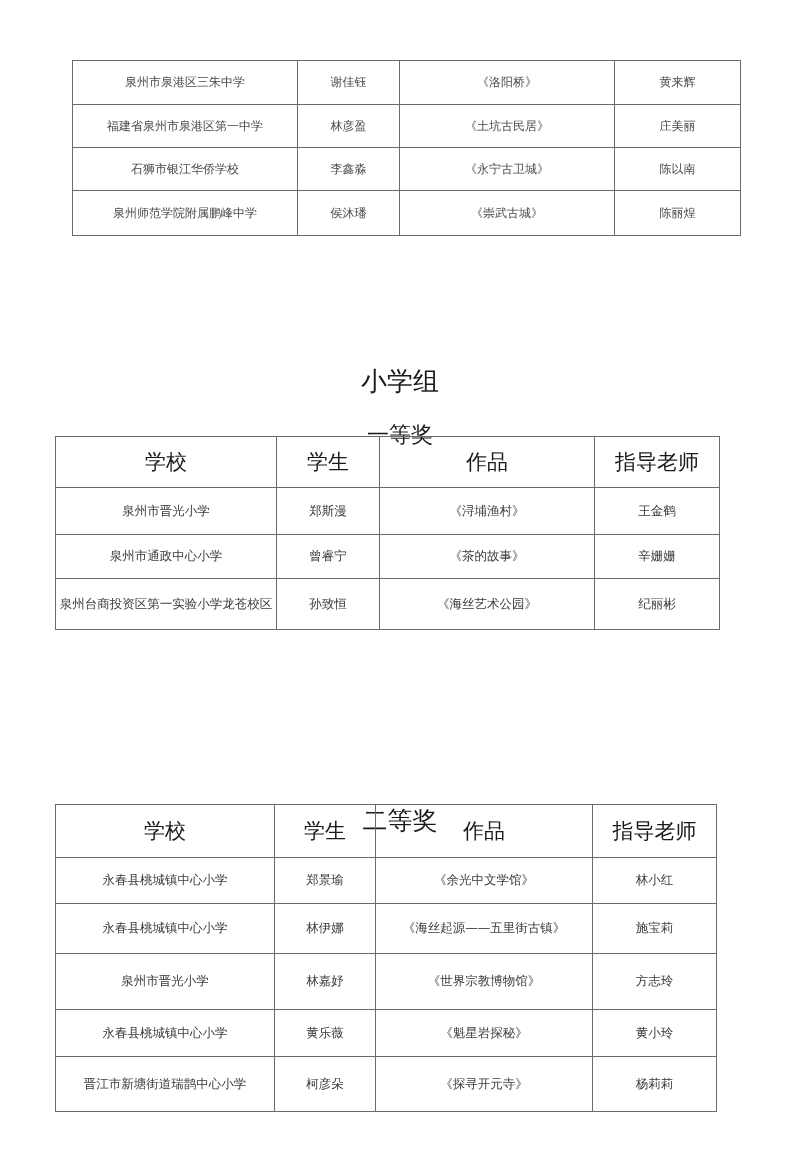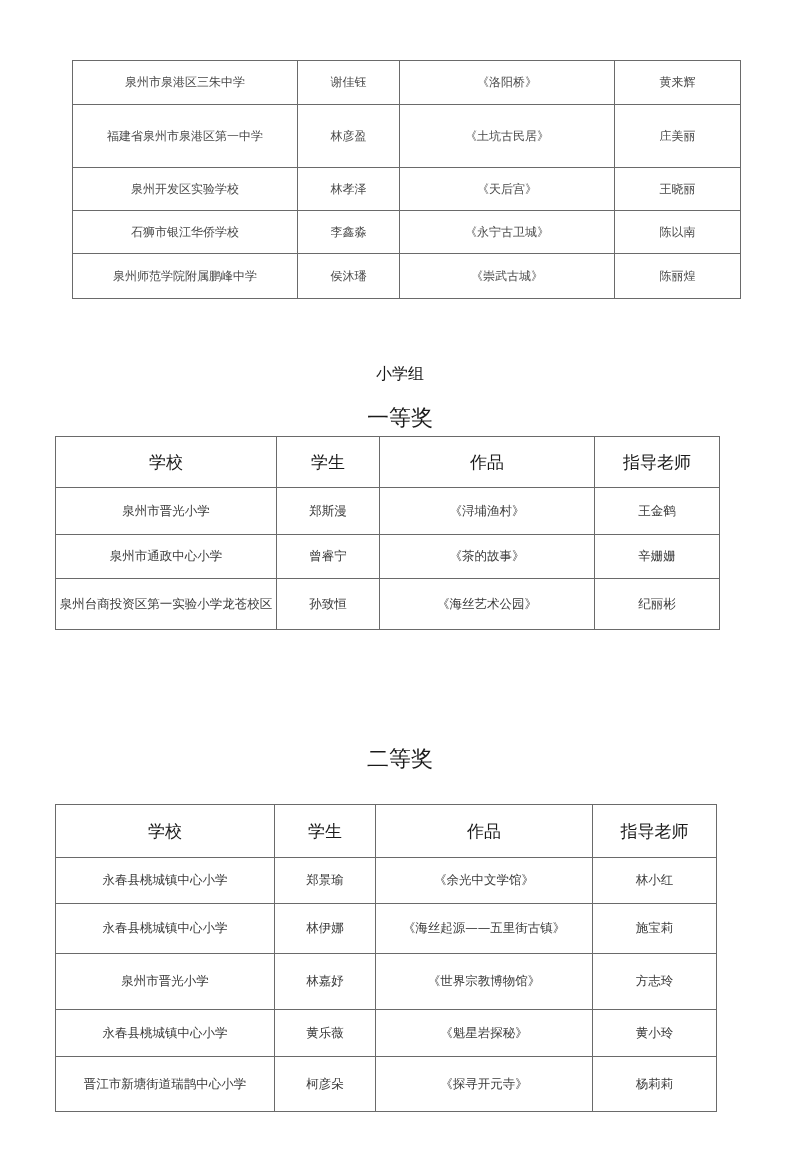--- a/index.html
+++ b/index.html
@@ -8,58 +8,52 @@
     font-family: "DejaVu Serif", "Liberation Serif", serif; color: #2a2a2a;
   }
   .tbl {
     position: absolute; border-collapse: collapse; table-layout: fixed;
   }
   .tbl td, .tbl th {
     border: 1px solid #6a6a6a; text-align: center; vertical-align: middle;
     padding: 0 2px; line-height: 1.35; font-weight: normal;
   }
   .tbl td { font-size: 12.5px; color: #3a3a3a; }
-  .tbl th { font-size: 17px; color: #1a1a1a; }
+  .tbl th { font-size: 21px; color: #1a1a1a; }
   .tbl-top td { font-size: 12px; color: #4a4a4a; }
   .heading {
     position: absolute; left: 0; width: 800px; text-align: center;
     color: #1a1a1a; font-weight: normal;
   }
-  .h-group { top: 364px; font-size: 16px; }
-  .h-award1 { top: 403px; font-size: 22px; }
-  .h-award2 { top: 744px; font-size: 22px; }
+  .h-group { top: 364px; font-size: 26px; }
+  .h-award1 { top: 420px; font-size: 22px; }
+  .h-award2 { top: 804px; font-size: 25px; }
 </style>
 </head>
 <body>
 
 <table class="tbl tbl-top" style="left:72px; top:48px; width:668px;margin-top:12px;">
   <colgroup>
     <col style="width:225px">
       <col style="width:102px">
       <col style="width:215px">
       <col style="width:126px">
   </colgroup>
   <tbody>
     <tr style="height:44px">
       <td>泉州市泉港区三朱中学</td>
       <td>谢佳钰</td>
       <td>《洛阳桥》</td>
       <td>黄来辉</td>
     </tr>
-    <tr style="height:63px">
+    <tr style="height:43px">
       <td>福建省泉州市泉港区第一中学</td>
       <td>林彦盈</td>
       <td>《土坑古民居》</td>
       <td>庄美丽</td>
-    </tr>
-    <tr style="height:43px">
-      <td>泉州开发区实验学校</td>
-      <td>林孝泽</td>
-      <td>《天后宫》</td>
-      <td>王晓丽</td>
     </tr>
     <tr style="height:43px">
       <td>石狮市银江华侨学校</td>
       <td>李鑫淼</td>
       <td>《永宁古卫城》</td>
       <td>陈以南</td>
     </tr>
     <tr style="height:45px">
       <td>泉州师范学院附属鹏峰中学</td>
       <td>侯沐璠</td>

